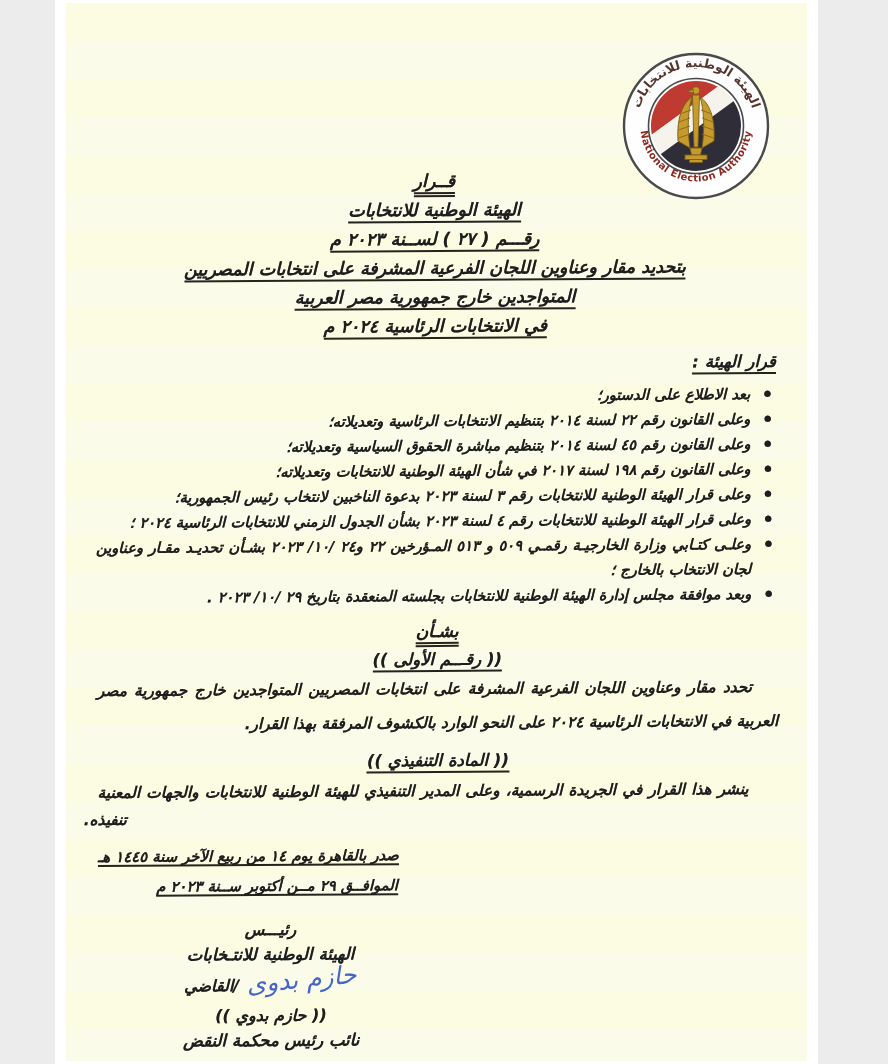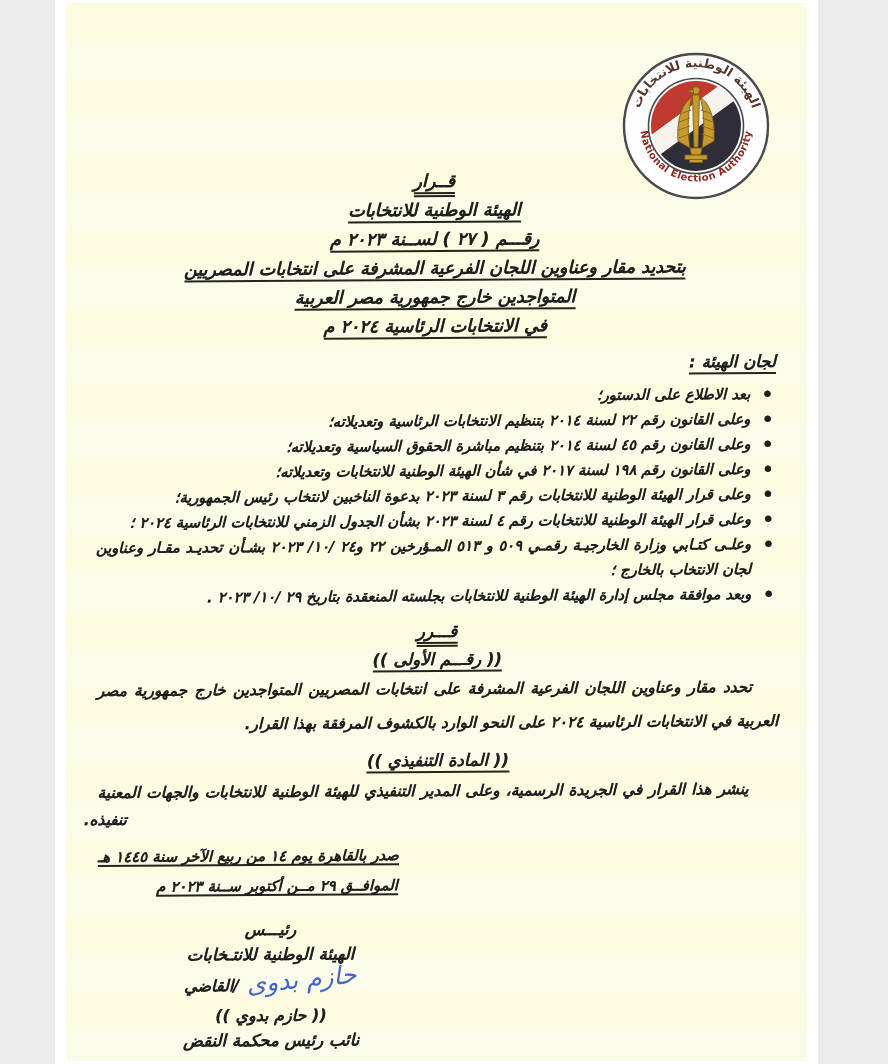--- a/index.html
+++ b/index.html
@@ -116,34 +116,34 @@
 
     <div class="content">
 
       <div class="title-line"><span class="u2">قــرار</span></div>
       <div class="title-line"><span class="u">الهيئة الوطنية للانتخابات</span></div>
       <div class="title-line"><span class="u">رقـــم ( ٢٧ ) لســنة ٢٠٢٣ م</span></div>
       <div class="title-line"><span class="u">بتحديد مقار وعناوين اللجان الفرعية المشرفة على انتخابات المصريين</span></div>
       <div class="title-line"><span class="u">المتواجدين خارج جمهورية مصر العربية</span></div>
       <div class="title-line"><span class="u">في الانتخابات الرئاسية ٢٠٢٤ م</span></div>
 
-      <div class="chief-heading"><span class="u">لجان الهيئة :</span></div>
+      <div class="chief-heading"><span class="u">قرار الهيئة :</span></div>
 
       <ul class="preamble">
         <li>بعد الاطلاع على الدستور؛</li>
         <li>وعلى القانون رقم ٢٢ لسنة ٢٠١٤ بتنظيم الانتخابات الرئاسية وتعديلاته؛</li>
         <li>وعلى القانون رقم ٤٥ لسنة ٢٠١٤ بتنظيم مباشرة الحقوق السياسية وتعديلاته؛</li>
         <li>وعلى القانون رقم ١٩٨ لسنة ٢٠١٧ في شأن الهيئة الوطنية للانتخابات وتعديلاته؛</li>
         <li>وعلى قرار الهيئة الوطنية للانتخابات رقم ٣ لسنة ٢٠٢٣ بدعوة الناخبين لانتخاب رئيس الجمهورية؛</li>
         <li>وعلى قرار الهيئة الوطنية للانتخابات رقم ٤ لسنة ٢٠٢٣ بشأن الجدول الزمني للانتخابات الرئاسية ٢٠٢٤ ؛</li>
         <li>وعلـى كتـابي وزارة الخارجيـة رقمـي ٥٠٩ و ٥١٣ المـؤرخين ٢٢ و٢٤ /١٠/ ٢٠٢٣ بشـأن تحديـد مقـار وعناوين لجان الانتخاب بالخارج ؛</li>
         <li>وبعد موافقة مجلس إدارة الهيئة الوطنية للانتخابات بجلسته المنعقدة بتاريخ ٢٩ /١٠/ ٢٠٢٣ .</li>
       </ul>
 
-      <div class="decree-word"><span class="u2">قـــرر</span></div>
+      <div class="decree-word"><span class="u2">بشـأن</span></div>
 
       <div class="mada-heading"><span class="u">(( رقـــم الأولى ))</span></div>
       <div class="para para1-line para1-l1">تحدد مقار وعناوين اللجان الفرعية المشرفة على انتخابات المصريين المتواجدين خارج جمهورية مصر</div>
       <div class="para para1-line para1-l2">العربية في الانتخابات الرئاسية ٢٠٢٤ على النحو الوارد بالكشوف المرفقة بهذا القرار.</div>
 
       <div class="mada-heading mada2-heading"><span class="u">(( المادة التنفيذي ))</span></div>
       <div class="para para2-l1">ينشر هذا القرار في الجريدة الرسمية، وعلى المدير التنفيذي للهيئة الوطنية للانتخابات والجهات المعنية</div>
       <div class="para para2-l2">تنفيذه.</div>
 
       <div class="issued">

